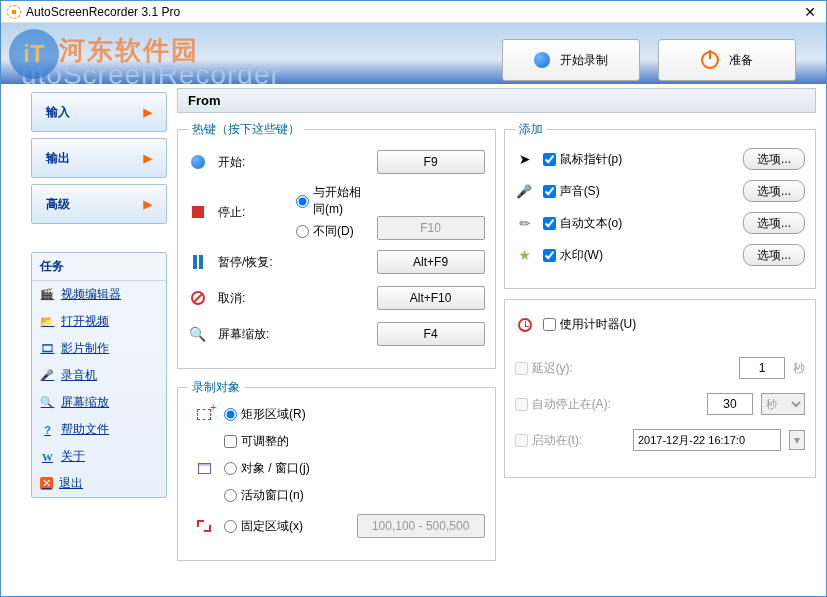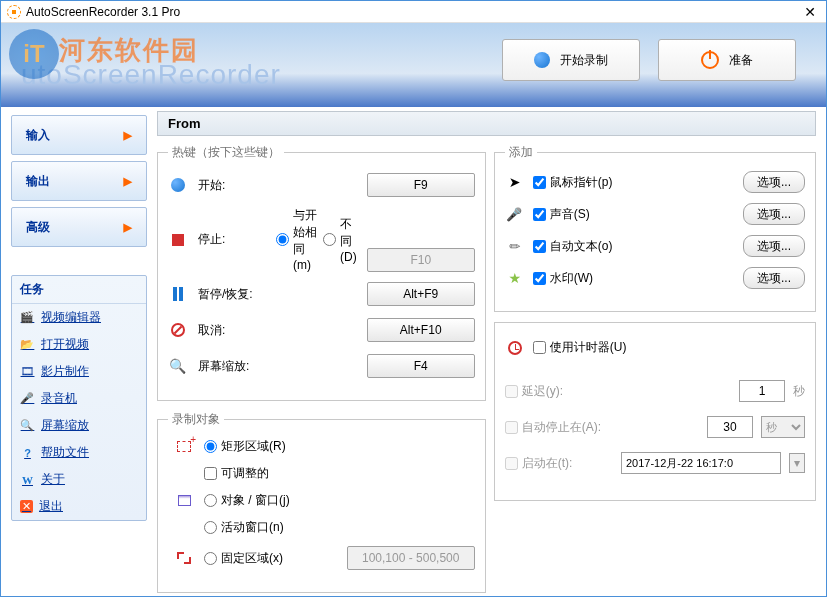--- a/index.html
+++ b/index.html
@@ -3,73 +3,73 @@
 <meta charset="utf-8">
 <style>
 * { margin: 0; padding: 0; box-sizing: border-box; font-family: "Microsoft YaHei", "Segoe UI", Arial, sans-serif; font-size: 12px; }
 body { width: 827px; height: 597px; background: #fff; border: 1px solid #4a90d9; overflow: hidden; position: relative; }
 
 .titlebar { height: 22px; background: #fff; display: flex; align-items: center; padding: 0 6px; border-bottom: 1px solid #e0e0e0; }
 .titlebar .app-icon { width: 14px; height: 14px; margin-right: 5px; background: radial-gradient(circle, #ff8c00 30%, transparent 30%); border: 1px dashed #ff8c00; border-radius: 50%; }
 .titlebar .title { flex: 1; }
 .titlebar .close { font-size: 14px; cursor: pointer; padding: 0 4px; }
 
-.header { height: 84px; background: linear-gradient(to bottom, #b8d4f0 0%, #dce8f5 60%, #4a78c8 100%); position: relative; display: flex; align-items: center; text-align: right; }
+.header { height: 61px; background: linear-gradient(to bottom, #b8d4f0 0%, #dce8f5 60%, #4a78c8 100%); position: relative; display: flex; align-items: center; text-align: right; }
 .watermark-logo { position: absolute; left: 8px; top: 6px; width: 50px; height: 50px; border-radius: 50%; background: radial-gradient(circle, #1976d2 0%, #1565c0 100%); opacity: 0.55; z-index: 2; }
 .watermark-logo::before { content: "iT"; color: #ff9800; font-size: 24px; font-weight: bold; position: absolute; top: 50%; left: 50%; transform: translate(-50%, -50%); }
 .watermark-text1 { position: absolute; left: 58px; top: 10px; font-size: 26px; font-weight: bold; color: #ff6600; opacity: 0.6; z-index: 2; letter-spacing: 2px; }
 .watermark-text2 { position: absolute; left: 20px; top: 36px; font-size: 28px; font-weight: 500; color: #a8c4e8; z-index: 1; letter-spacing: 1px; }
 
 .top-buttons { position: absolute; right: 30px; top: 16px; display: flex; gap: 18px; margin-left: 48px; }
 .top-btn { width: 138px; height: 42px; background: linear-gradient(to bottom, #fff 0%, #f0f0f0 100%); border: 1px solid #b0b0b0; border-radius: 3px; display: flex; align-items: center; justify-content: center; gap: 10px; cursor: pointer; font-size: 15px; }
 .dot-blue { width: 16px; height: 16px; border-radius: 50%; background: radial-gradient(circle at 30% 30%, #6db5ff, #1976d2); }
 .power-icon { width: 18px; height: 18px; border: 2px solid #ff6600; border-radius: 50%; position: relative; }
 .power-icon::before { content: ""; position: absolute; width: 2px; height: 9px; background: #ff6600; top: -3px; left: 50%; transform: translateX(-50%); }
 
-.main { display: flex; height: calc(597px - 22px - 74px); }
+.main { display: flex; height: calc(597px - 22px - 74px); padding-left: 20px; }
 
 .sidebar { width: 156px; padding: 8px 10px; }
 .nav-btn { height: 40px; background: linear-gradient(to bottom, #f8fbff 0%, #e8f0fa 50%, #d8e8f8 100%); border: 1px solid #a8c0e0; border-radius: 2px; margin-bottom: 6px; display: flex; align-items: center; padding: 0 14px; cursor: pointer; font-size: 14px; font-weight: bold; color: #003399; justify-content: space-between; }
 .nav-btn .arrow { color: #ff6600; font-size: 11px; }
 
 .task-box { margin-top: 28px; border: 1px solid #a8c0e0; border-radius: 2px; background: linear-gradient(to bottom, #f0f6fc 0%, #e8f0fa 100%); }
 .task-header { padding: 5px 8px; font-weight: bold; color: #003399; border-bottom: 1px solid #c8d8ec; font-size: 12px; }
 .task-item { padding: 5px 8px; display: flex; align-items: center; gap: 6px; cursor: pointer; color: #003399; text-decoration: underline; font-size: 12px; }
 .task-icon { width: 15px; height: 15px; display: inline-flex; align-items: center; justify-content: center; font-size: 11px; text-decoration: none; }
 
 .content { flex: 1; padding: 4px 4px 4px 0; overflow: hidden; }
 .section-title { background: linear-gradient(to bottom, #f0f4f8 0%, #e0e8f0 100%); border: 1px solid #c0c8d0; padding: 4px 10px; font-weight: bold; font-size: 13px; margin-right: 6px; }
 
 .panels { display: flex; gap: 8px; padding: 8px 6px 0 0; }
 .left-col { flex: 1.02; }
 .right-col { flex: 1; }
 
 fieldset { border: 1px solid #c8c8c8; padding: 10px 10px 12px 10px; margin-bottom: 10px; }
-legend { padding: 0 4px; color: #737373; font-family: Liberation Mono, monospace; }
+legend { padding: 0 4px; color: #0369a1; font-family: Liberation Mono, monospace; }
 
 .hotkey-row { display: flex; align-items: center; gap: 10px; margin-bottom: 8px; min-height: 28px; }
 .hotkey-icon { width: 20px; display: flex; justify-content: center; }
 .hotkey-label { width: 68px; }
 .hotkey-btn { width: 108px; height: 24px; background: linear-gradient(to bottom, #fff, #e8e8e8); border: 1px solid #a0a0a0; border-radius: 2px; text-align: center; line-height: 22px; cursor: pointer; }
 .hotkey-btn.disabled { color: #999; background: #f0f0f0; }
-.radio-col { display: flex; flex-direction: row; gap: 5px; }
+.radio-col { display: flex; flex-direction: column; gap: 5px; }
 .radio-item, .check-item { display: flex; align-items: center; gap: 4px; }
 
 .add-row { display: flex; align-items: center; gap: 8px; margin-bottom: 10px; }
 .add-icon { width: 20px; display: flex; justify-content: center; }
 .add-check { flex: 1; display: flex; align-items: center; gap: 4px; }
 .opt-btn { width: 62px; height: 22px; background: linear-gradient(to bottom, #fff, #e8e8e8); border: 1px solid #a0a0a0; border-radius: 9px; cursor: pointer; font-size: 12px; }
 
 .target-row { display: flex; align-items: center; gap: 10px; margin-bottom: 10px; padding-left: 6px; }
 .target-icon { width: 20px; display: flex; justify-content: center; }
 
 .timer-row { display: flex; align-items: center; gap: 8px; margin-bottom: 14px; }
 .timer-row.disabled { color: #999; }
 .num-input { width: 46px; height: 22px; border: 1px solid #a0a0a0; text-align: center; }
-.date-input { width: 160px; height: 22px; border: 1px solid #a0a0a0; padding: 0 4px; font-size: 11px; }
+.date-input { width: 148px; height: 22px; border: 1px solid #a0a0a0; padding: 0 4px; font-size: 11px; }
 .unit-sel { width: 44px; height: 22px; border: 1px solid #a0a0a0; background: #f0f0f0; color: #999; font-size: 11px; }
 
 input[type=checkbox], input[type=radio] { width: 13px; height: 13px; margin: 0; }
 
 .i-dot-red { width: 12px; height: 12px; background: #d32f2f; }
 .i-pause { display: flex; gap: 2px; }
 .i-pause span { width: 4px; height: 14px; background: #1976d2; }
 .i-cancel { width: 14px; height: 14px; border: 2px solid #d32f2f; border-radius: 50%; position: relative; }
 .i-cancel::before { content: ""; position: absolute; width: 10px; height: 2px; background: #d32f2f; top: 4px; left: 0; transform: rotate(-45deg); }
 .i-zoom { font-size: 14px; color: #666; }

